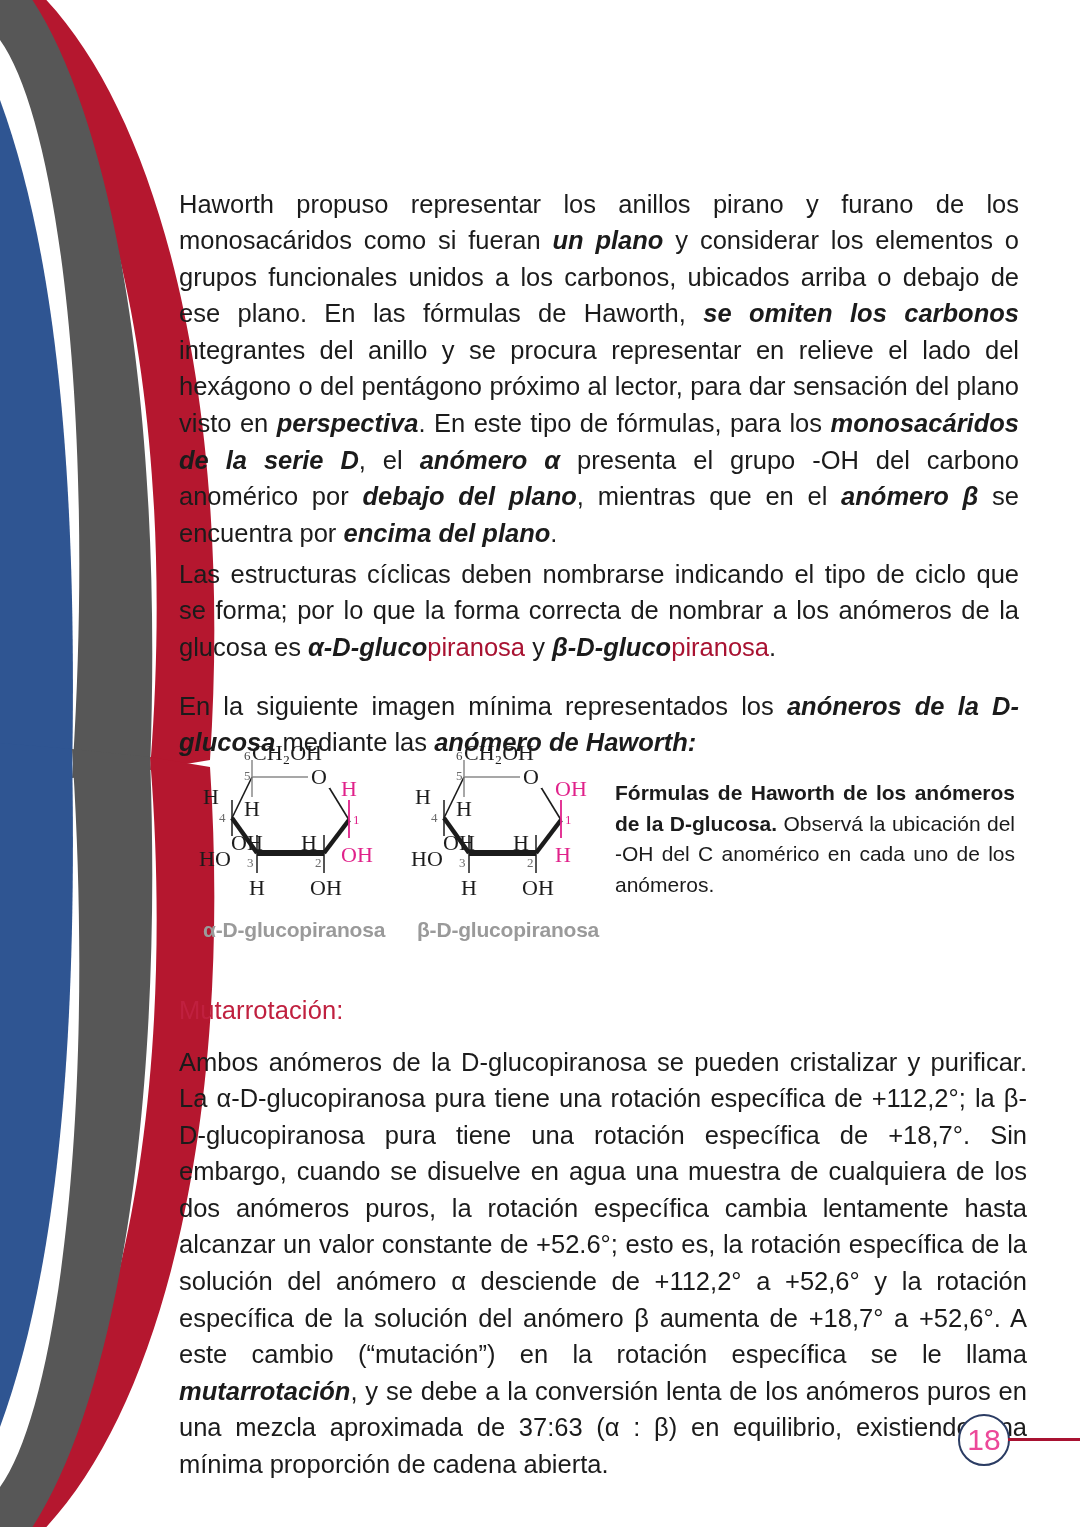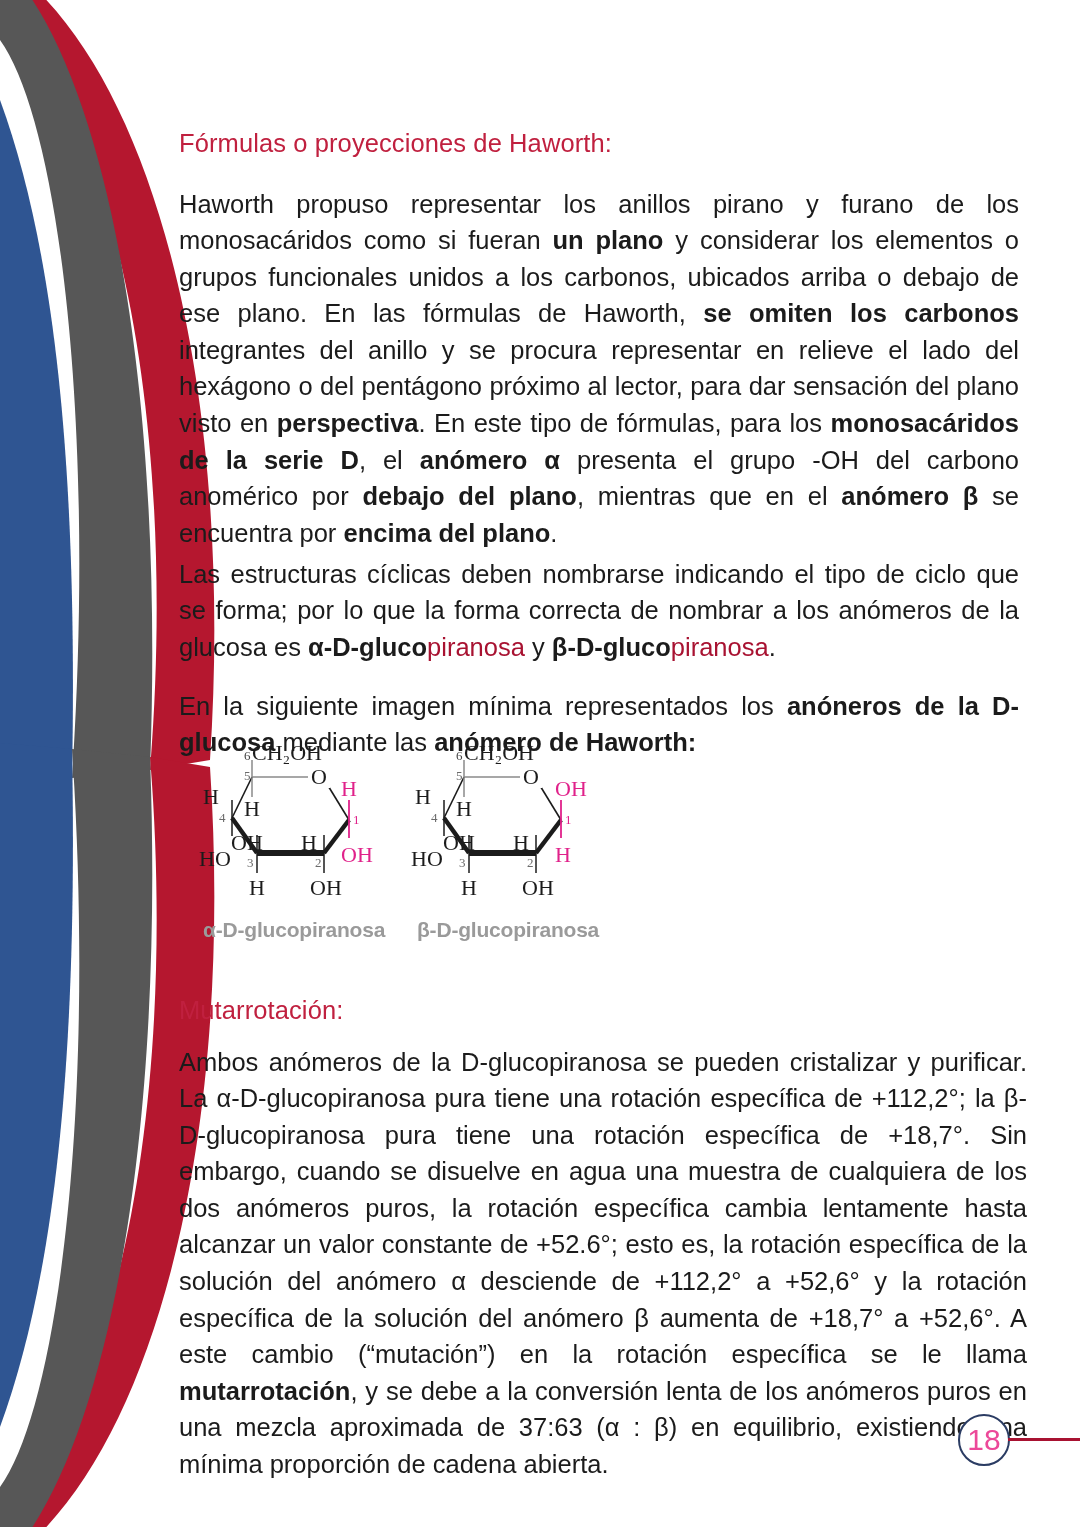--- a/index.html
+++ b/index.html
@@ -31,21 +31,21 @@
   .para{
     position:absolute;
     left:0;width:840px;
     font-size:25.5px;
     line-height:36.6px;
     color:#1b1b1b;
     text-align:justify;
     text-justify:inter-word;
     -webkit-hyphens:none;hyphens:none;
   }
-  .para b{font-weight:700;}
+  .para b{font-weight:700;font-style:italic;}
   .pink{color:#A81231;font-weight:400;}
 
   #p1{top:160px;}
   #p2{top:530px;}
   #p3{top:662px;}
   #p4{top:1018px;width:848px;}
 
   
   #figure{position:absolute;left:20px;top:740px;width:820px;height:215px;}
   .struct{position:absolute;top:0;width:200px;height:210px;}
@@ -93,21 +93,20 @@
   <path d="M 0,-40 C 105,60 165,380 150,770 L 72,778 C 96,420 58,120 0,40 Z" fill="#575757"></path>
   <path d="M 0,100 C 55,250 78,470 72,778 L 0,784 Z" fill="#2F5592"></path>
 
   <path d="M 0,1567 C 150,1467 235,1147 210,767 L 150,757 C 180,1127 105,1432 0,1507 Z" fill="#B5172F"></path>
   <path d="M 0,1567 C 105,1467 165,1147 150,757 L 72,749 C 96,1107 58,1407 0,1487 Z" fill="#575757"></path>
   <path d="M 0,1427 C 55,1277 78,1057 72,749 L 0,743 Z" fill="#2F5592"></path>
 </svg>
 
 <div id="content">
 
-  <h2 class="h-section" id="head-haworth">Fórmulas o proyecciones de Haworth:</h2>
 
   <p class="para" id="p1"><span>Haworth propuso representar los anillos pirano y furano de los monosacáridos como si fueran </span><b>un plano</b><span> y considerar los elementos o grupos funcionales unidos a los carbonos, ubicados arriba o debajo de ese plano. En las fórmulas de Haworth, </span><b>se omiten los carbonos</b><span> integrantes del anillo y se procura representar en relieve el lado del hexágono o del pentágono próximo al lector, para dar sensación del plano visto en </span><b>perspectiva</b><span>. En este tipo de fórmulas, para los </span><b>monosacáridos de la serie D</b><span>, el </span><b>anómero α</b><span> presenta el grupo -OH del carbono anomérico por </span><b>debajo del plano</b><span>, mientras que en el </span><b>anómero β</b><span> se encuentra por </span><b>encima del plano</b><span>.</span></p>
 
   <p class="para" id="p2"><span>Las estructuras cíclicas deben nombrarse indicando el tipo de ciclo que se forma; por lo que la forma correcta de nombrar a los anómeros de la glucosa es  </span><b>α-D-gluco</b><span class="pink">piranosa</span><span> y </span><b>β-D-gluco</b><span class="pink">piranosa</span><span>.</span></p>
 
   <p class="para" id="p3"><span>En la siguiente imagen mínima representados los </span><b>anóneros de la D-glucosa</b><span> mediante las </span><b>anómero de Haworth:</b></p>
 
   <div id="figure">
 
     <div class="struct" id="struct-alpha">
@@ -222,20 +221,21 @@
           <text x="58" y="155" text-anchor="middle">H</text>
           <text x="127" y="155" text-anchor="middle">OH</text>
           <text x="110" y="110" text-anchor="middle">H</text>
           <text x="160" y="56" text-anchor="middle" fill="#E0218A">OH</text>
           <text x="152" y="122" text-anchor="middle" fill="#E0218A">H</text>
         </g>
       </svg>
       <div class="struct-label">β-D-glucopiranosa</div>
     </div>
 
+    <div id="fig-caption"><b>Fórmulas de Haworth de los anómeros de la D-glucosa.</b><span> Observá la ubicación del -OH del C anomérico en cada uno de los anómeros.</span></div>
   </div>
 
   <h2 class="h-section" id="head-mutarrotacion">Mutarrotación:</h2>
 
   <p class="para" id="p4"><span>Ambos anómeros de la D-glucopiranosa se pueden cristalizar y purificar. La α-D-glucopiranosa pura tiene una rotación específica de +112,2°; la β-D-glucopiranosa pura tiene una rotación específica de +18,7°. Sin embargo, cuando se disuelve en agua una muestra de cualquiera de los dos anómeros puros, la rotación específica cambia lentamente hasta alcanzar un valor constante de +52.6°; esto es, la rotación específica de la solución del anómero α desciende de +112,2° a +52,6° y la rotación específica de la solución del anómero β aumenta de +18,7° a +52,6°. A este cambio (“mutación”) en la rotación específica se le llama </span><b>mutarrotación</b><span>, y se debe a la conversión lenta de los anómeros puros en una mezcla aproximada de 37:63 (α : β) en equilibrio, existiendo una mínima proporción de cadena abierta.</span></p>
 </div>
 
 <div id="pagenum-wrap">
   <div id="pagenum-circle">18</div>
   <div id="pagenum-rule"></div>

